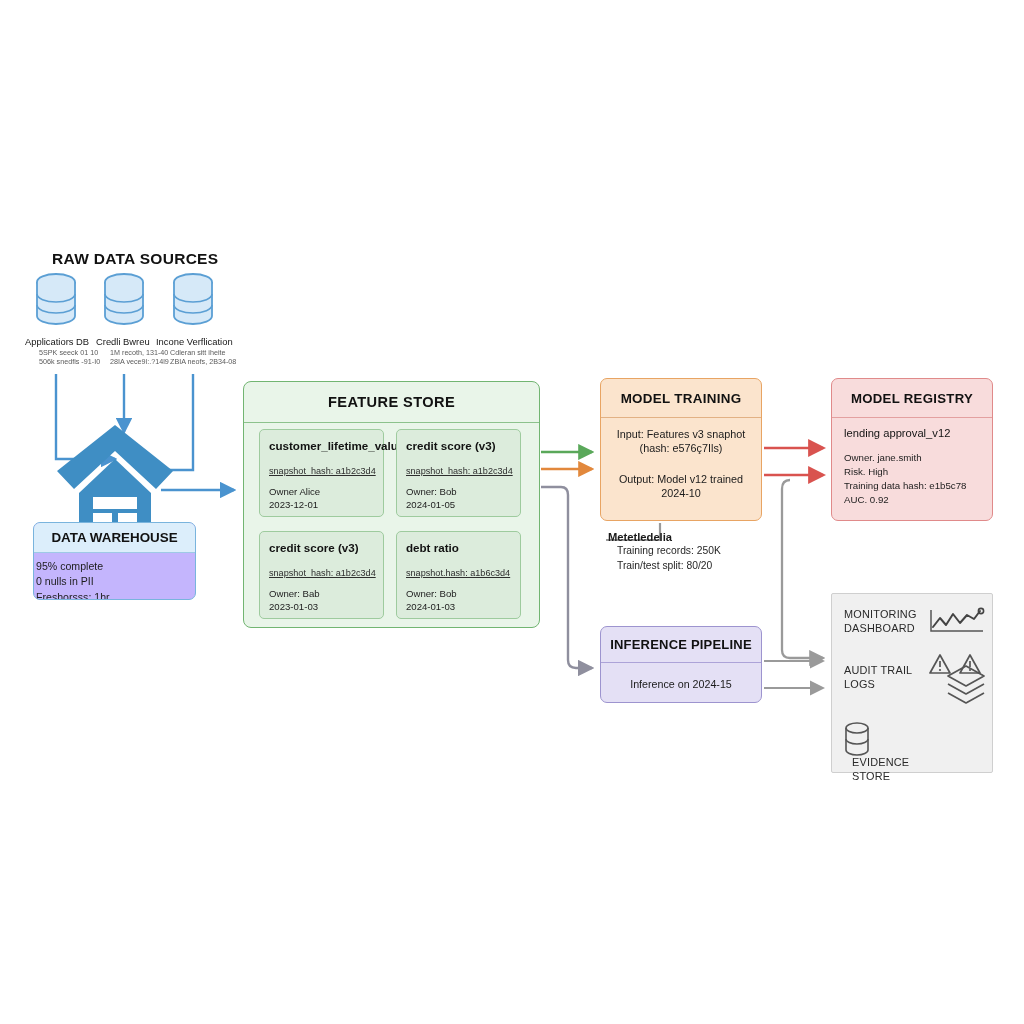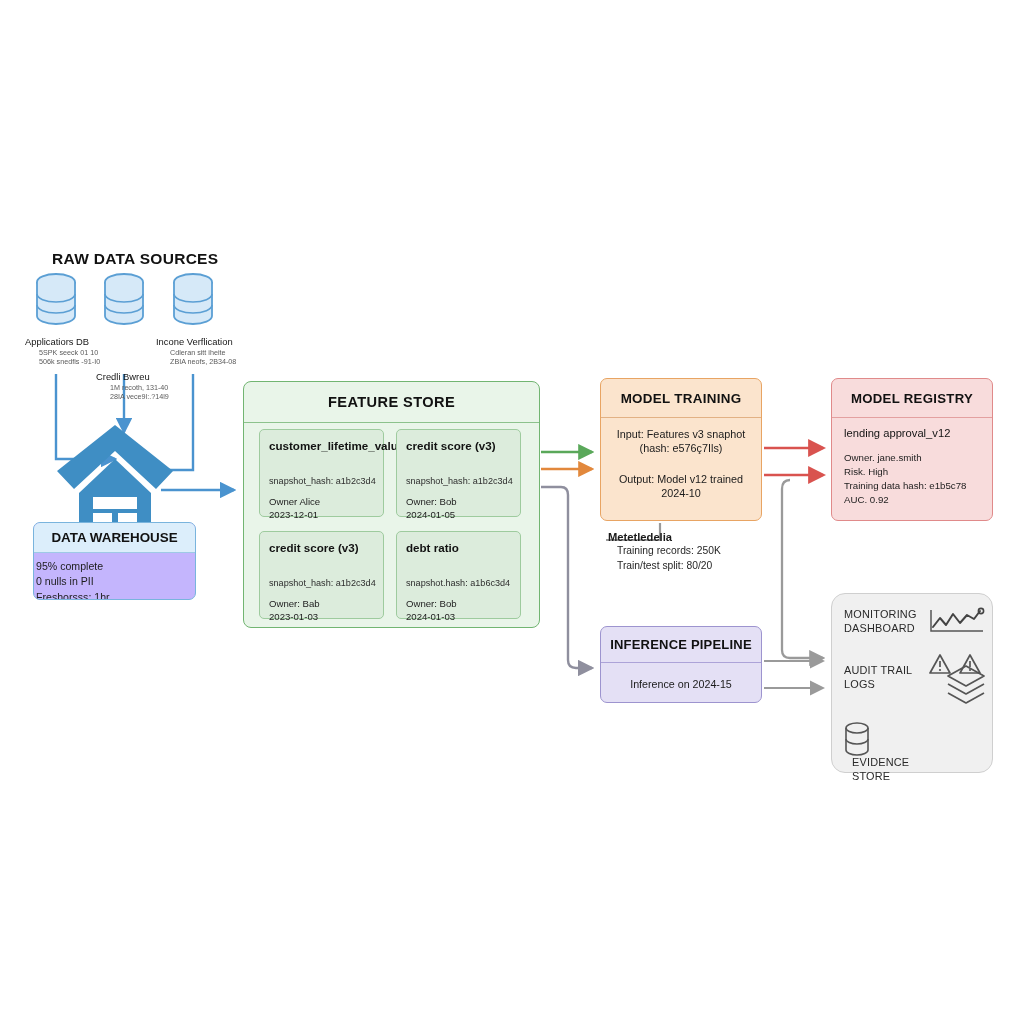--- a/index.html
+++ b/index.html
@@ -25,21 +25,21 @@
   }
   .db-icon{width:46px;height:54px;}
   #db1{left:33px;top:272px;}
   #db2{left:101px;top:272px;}
   #db3{left:170px;top:272px;}
 
   .src-label{font-size:8.6px;line-height:1.28;color:#2b2b2b;}
   .src-label .nm{font-size:9.4px;color:#161616;white-space:nowrap;}
   .src-label .sub{font-size:7.2px;color:#5a5a5a;white-space:nowrap;padding-left:14px;}
   #src1{left:25px;top:336px;width:74px;}
-  #src2{left:96px;top:336px;width:70px;margin-top:35px;}
+  #src2{left:96px;top:336px;width:70px;}
   #src3{left:156px;top:336px;width:92px;}
 
   
   #house{left:55px;top:425px;width:120px;height:98px;}
 
   
   #dw{
     left:33px;top:522px;width:163px;height:78px;
     border:1.3px solid #79b4dd;border-radius:7px;
     background:#c4b5fd;
@@ -68,21 +68,21 @@
     position:absolute;left:15px;top:47px;
     display:grid;grid-template-columns:125px 125px;grid-gap:14px 12px;
   }
   .feat{
     width:125px;height:88px;
     border:1.1px solid #9ecb9e;border-radius:5px;
     background:#dcecdc;
     padding:9px 9px 0 9px;box-sizing:border-box;
   }
   .feat .ttl{font-size:11.6px;font-weight:bold;color:#121212;white-space:nowrap;}
-  .feat .hash{font-size:9.1px;color:#2e2e2e;margin-top:24px;white-space:nowrap;}
+  .feat .hash{font-size:9.1px;color:#2e2e2e;margin-top:14px;white-space:nowrap;text-decoration:underline;}
   .feat .own{font-size:9.6px;color:#222;margin-top:10px;line-height:1.33;}
 
   
   #mt{
     left:600px;top:378px;width:162px;height:143px;
     border:1.4px solid #e8a463;border-radius:7px;
     background:#fbe4cd;
   }
   #mt .hd{
     height:38px;display:flex;align-items:center;justify-content:center;
@@ -120,21 +120,21 @@
   #ip .hd{
     height:35px;display:flex;align-items:center;justify-content:center;
     font-size:13px;font-weight:bold;letter-spacing:.2px;color:#111;
     border-bottom:1.1px solid #aca3d8;
   }
   #ip .bd{display:flex;align-items:center;justify-content:center;height:41px;font-size:10.7px;color:#1b1b1b;}
 
   
   #obs{
     left:831px;top:593px;width:162px;height:180px;
-    border:1.1px solid #cfcfcf;border-radius:14px;
+    border:1.1px solid #cfcfcf;border-radius:2px;
     background:#f0f0f0;
   }
   .obs-row{position:absolute;display:flex;align-items:flex-start;}
   #obs-mon{left:12px;top:14px;}
   #obs-aud{left:12px;top:70px;}
   #obs-evi{left:12px;top:128px;flex-direction:column;}
   .obs-txt{font-size:10.9px;line-height:1.27;color:#2a2a2a;letter-spacing:.2px;width:84px;}
   .obs-ic{width:58px;height:44px;}
   .obs-ic-small{width:26px;height:34px;}
 

